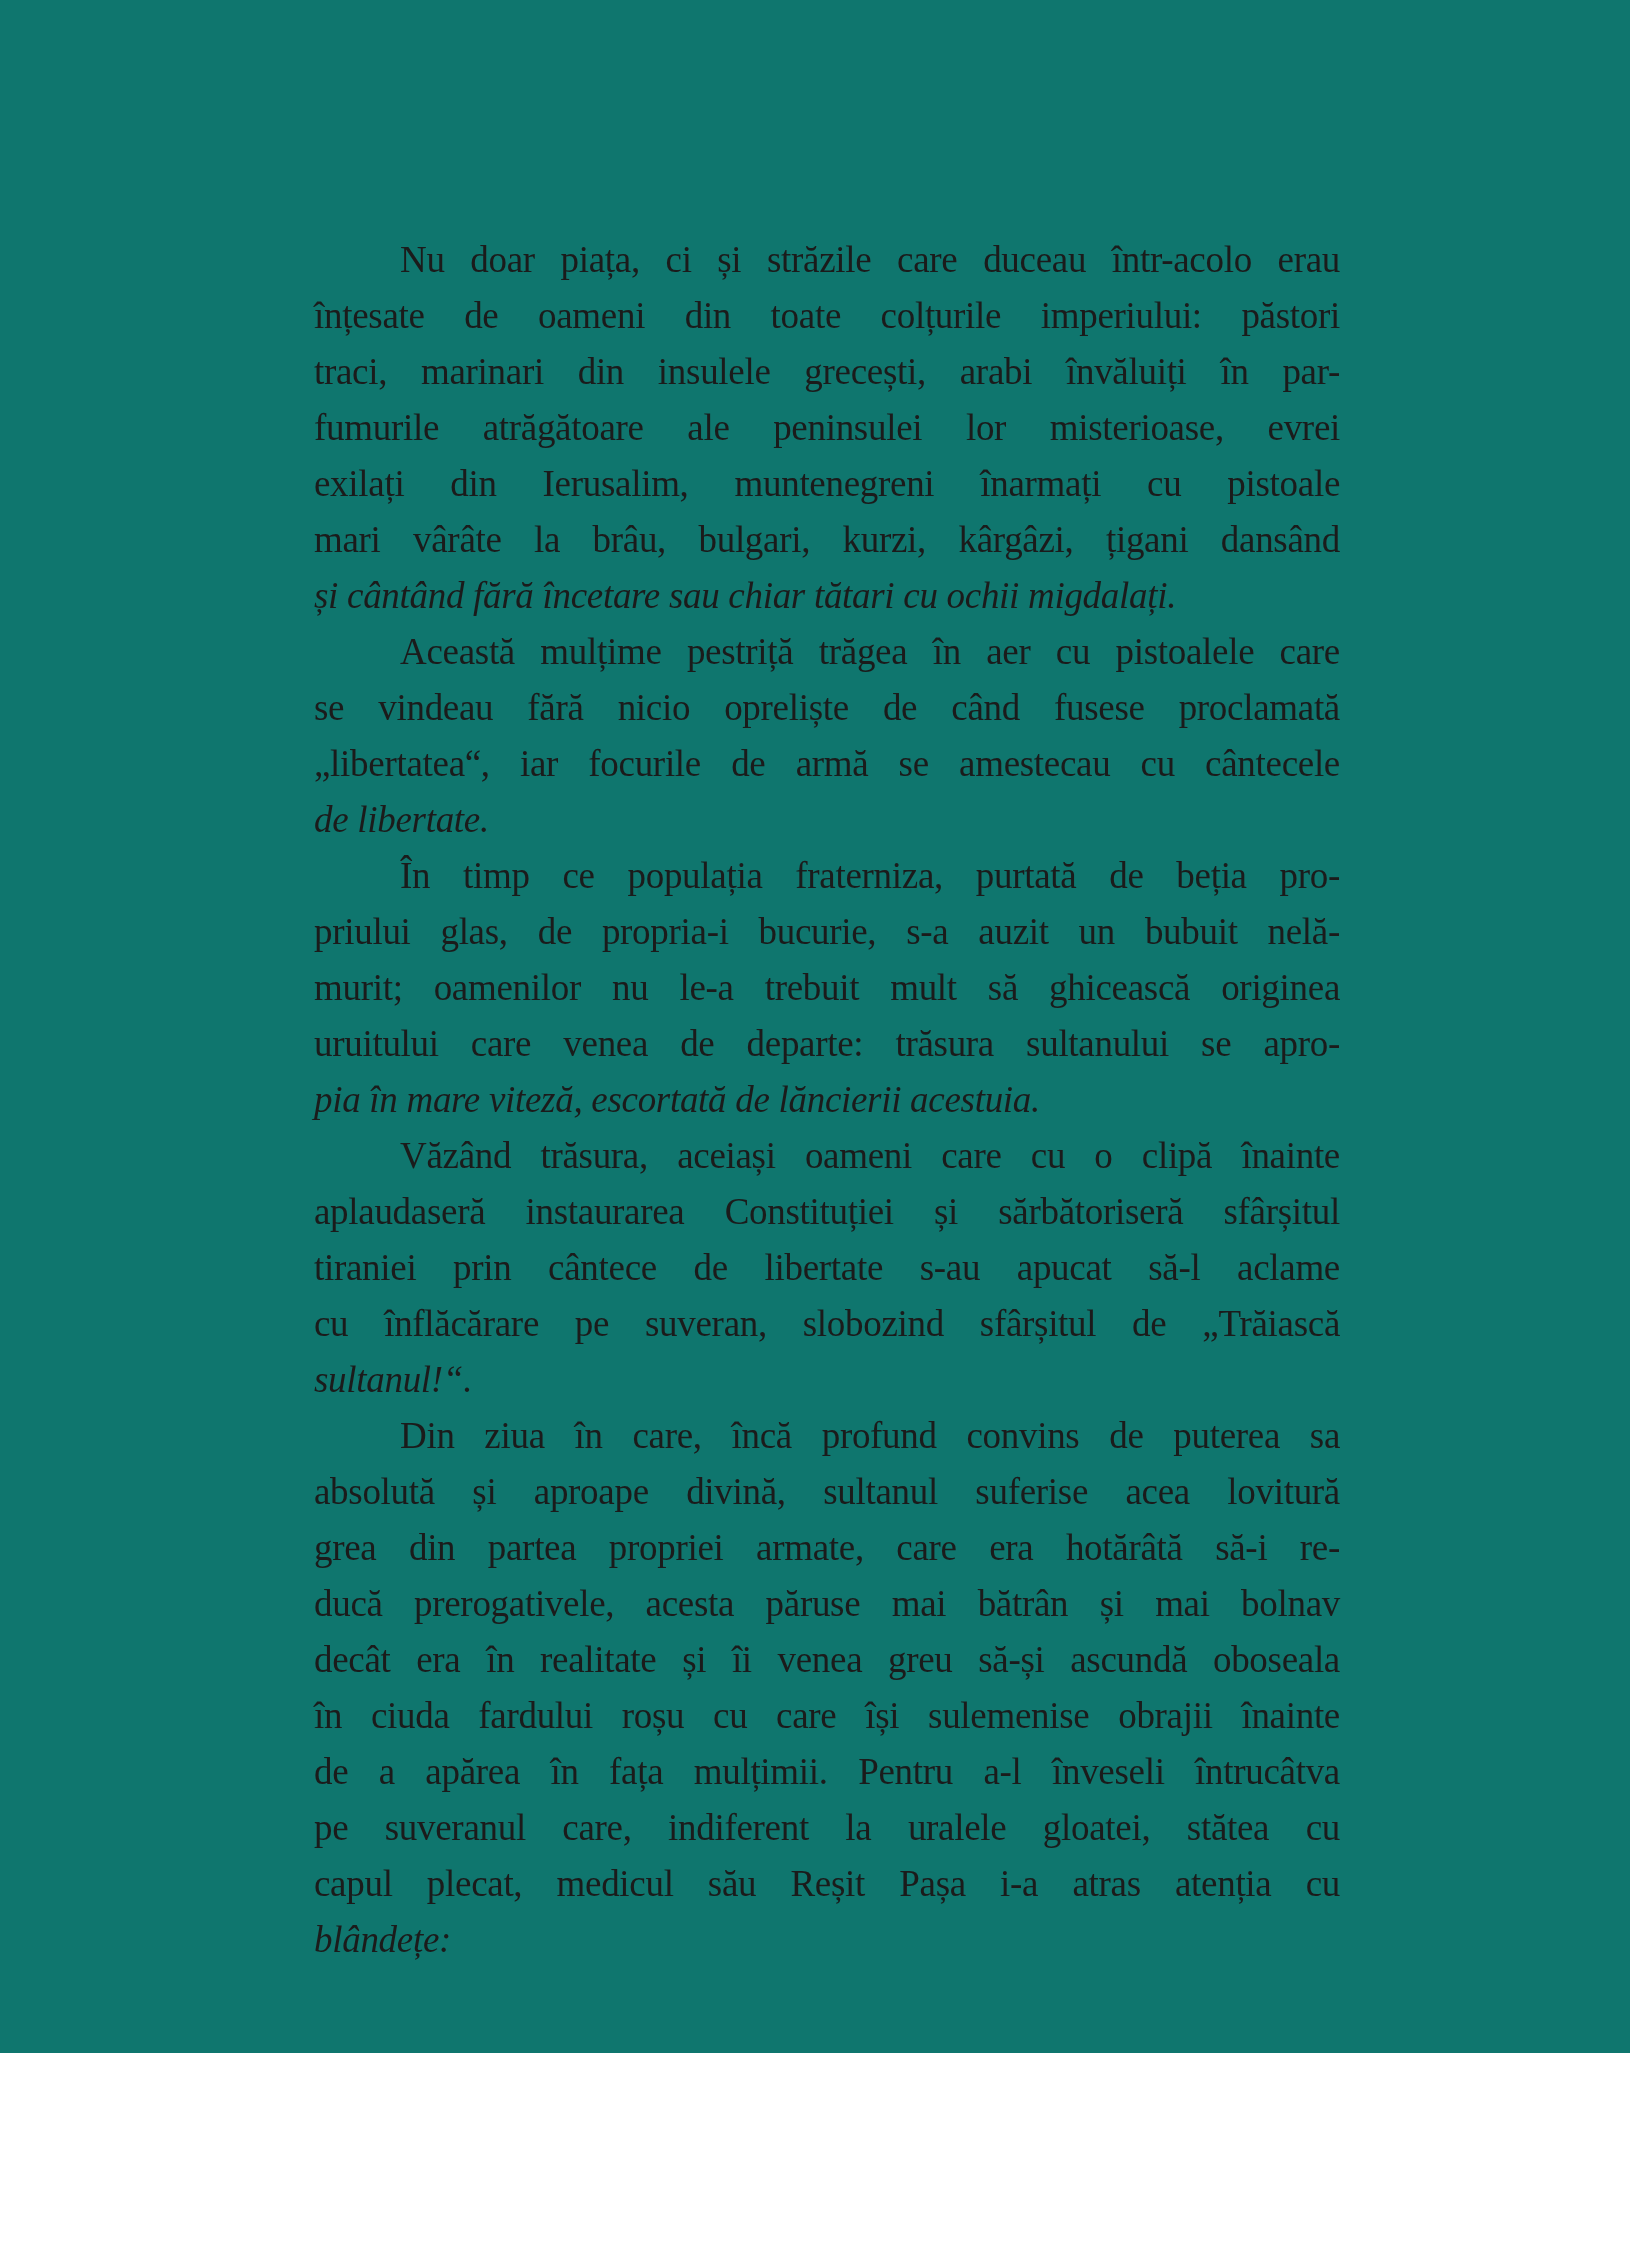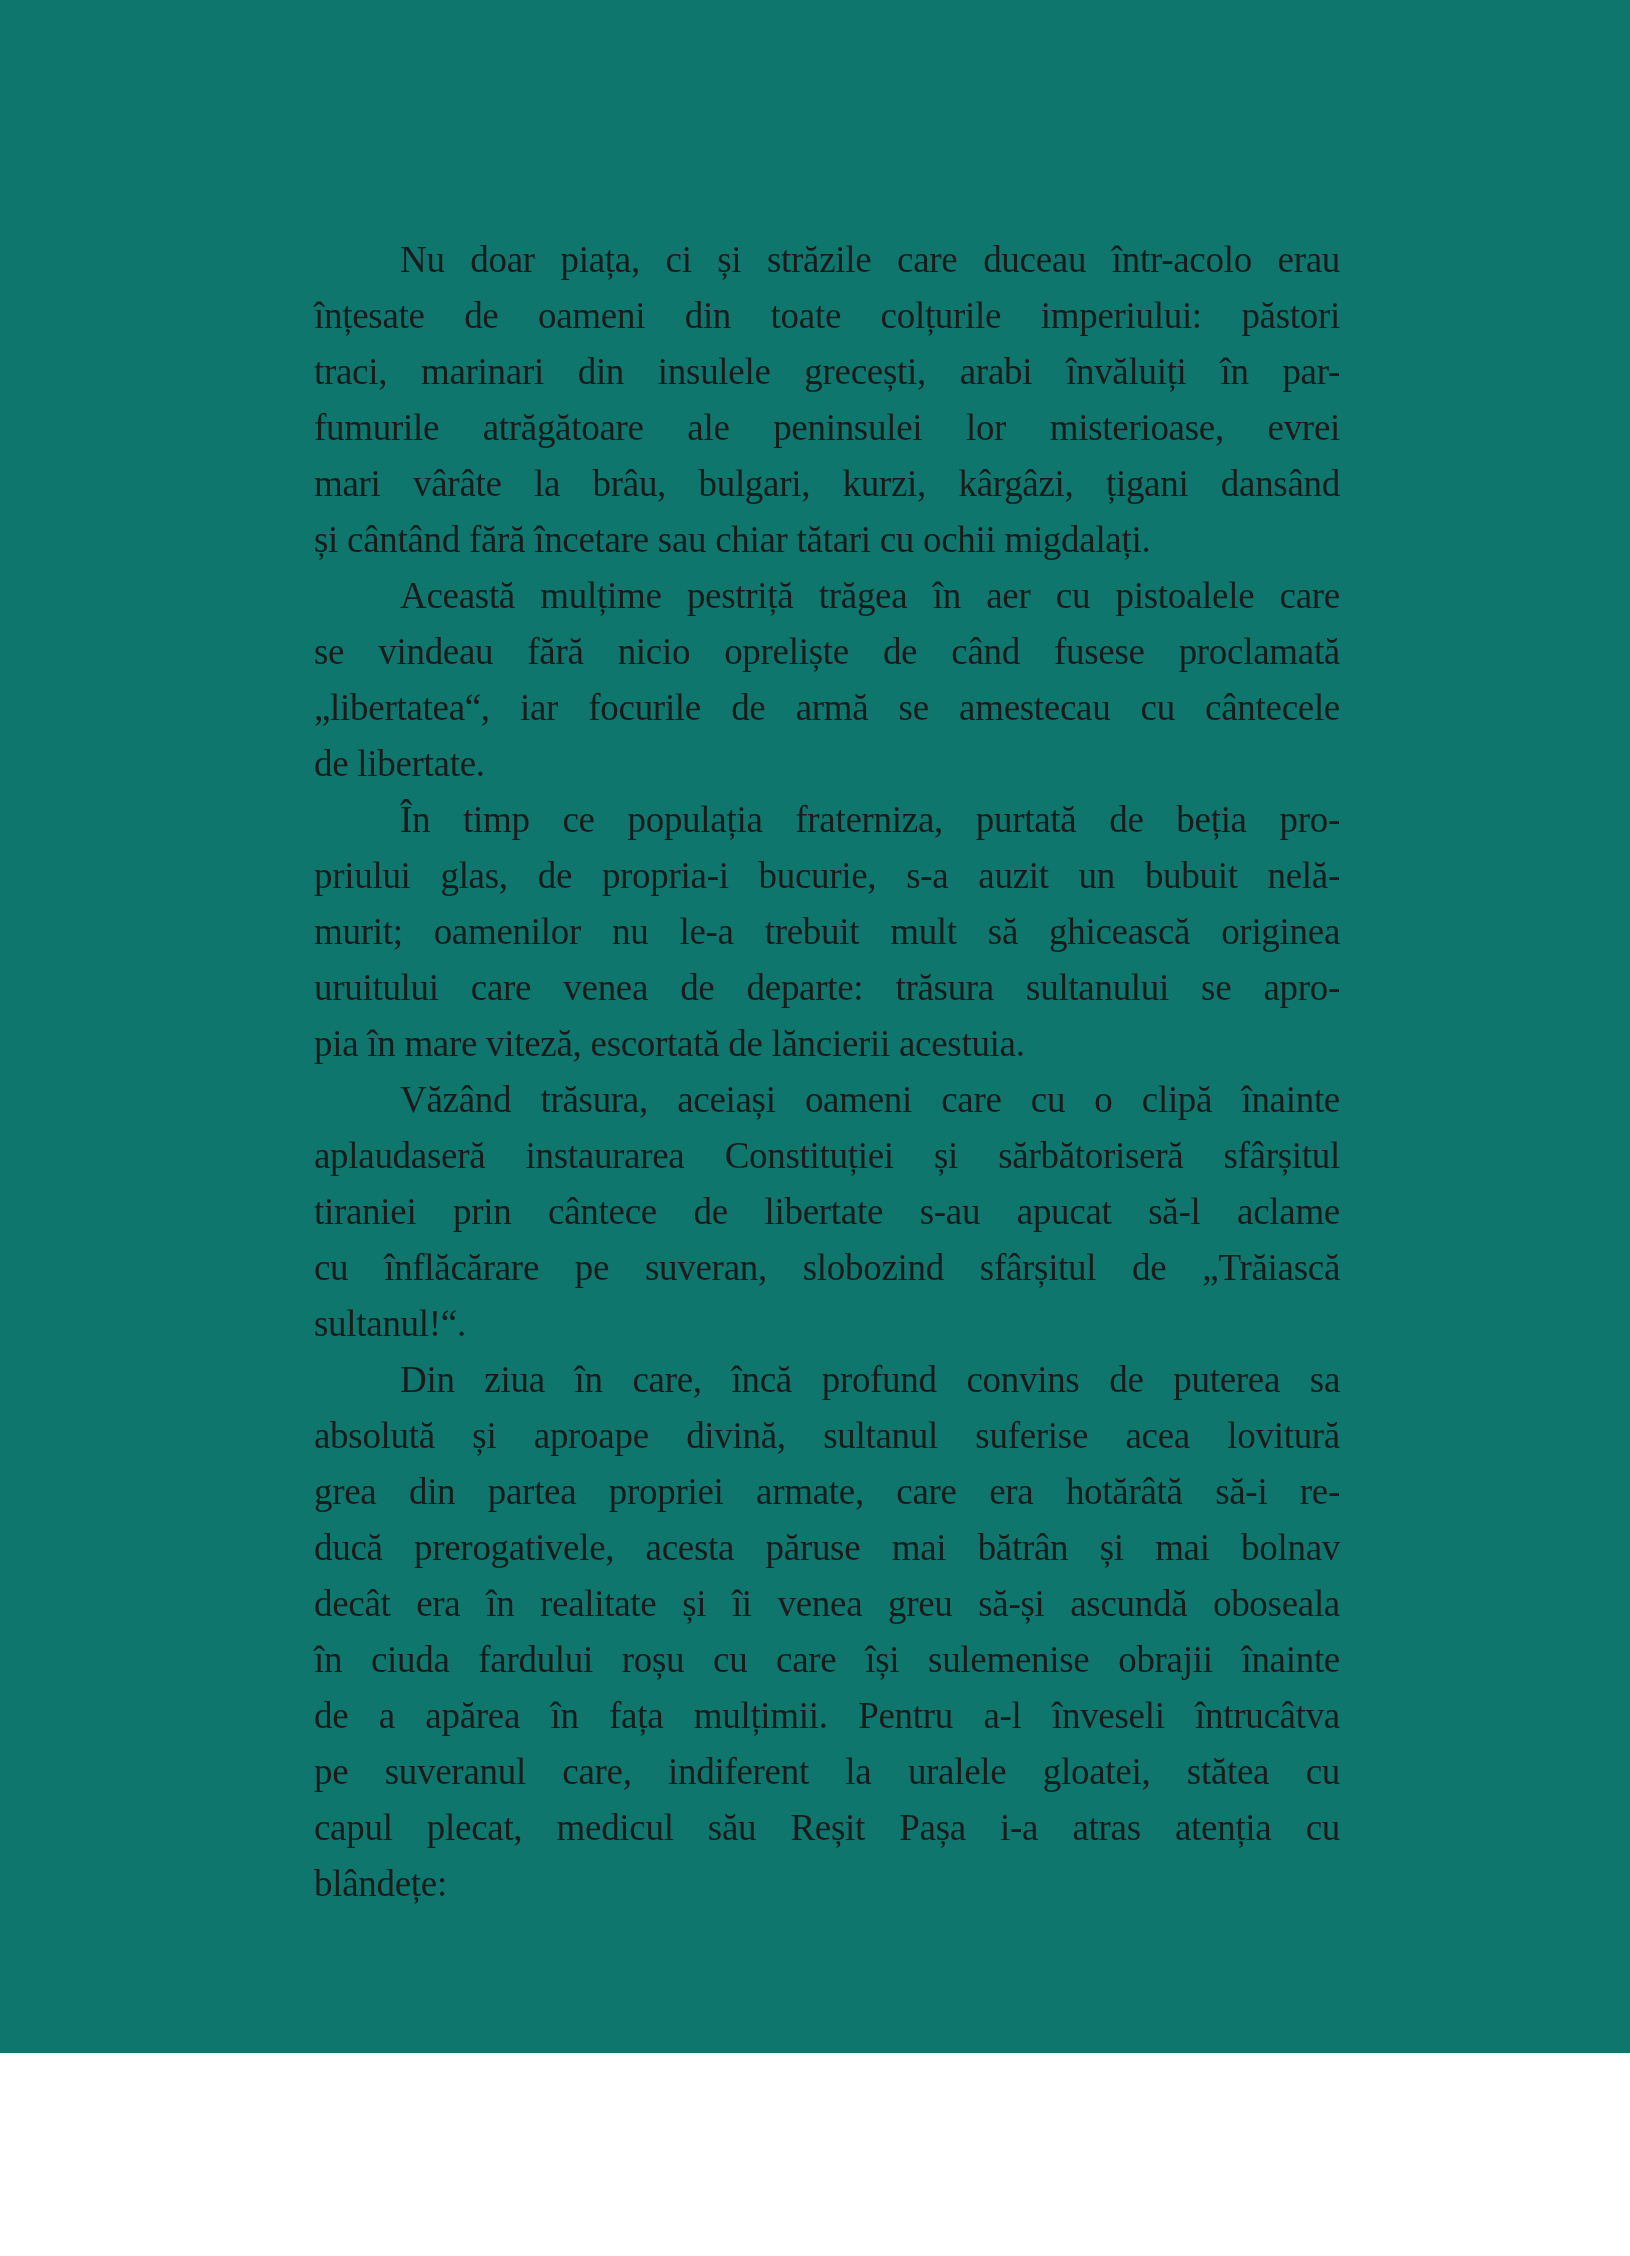--- a/index.html
+++ b/index.html
@@ -28,20 +28,21 @@
   }
   .paragraph { margin: 0; padding: 0; }
   .line {
     text-align: justify;
     text-align-last: justify;
     text-justify: inter-word;
     white-space: normal;
   }
   .line.last {
     text-align-last: left;
+    font-style: italic;
   }
   .line.indent {
     text-indent: 86px;
   }
   .footer {
     position: absolute;
     left: 314px;
     top: 2083px;
     width: 1026px;
     display: flex;
@@ -67,20 +68,21 @@
 
 <div class="page">
 
   <div class="body-text">
 
     <div class="paragraph">
       <div class="line indent">Nu doar piața, ci și străzile care duceau într-acolo erau</div>
       <div class="line">înțesate de oameni din toate colțurile imperiului: păstori</div>
       <div class="line">traci, marinari din insulele grecești, arabi învăluiți în par-</div>
       <div class="line">fumurile atrăgătoare ale peninsulei lor misterioase, evrei</div>
+      <div class="line">exilați din Ierusalim, muntenegreni înarmați cu pistoale</div>
       <div class="line">mari vârâte la brâu, bulgari, kurzi, kârgâzi, țigani dansând</div>
       <div class="line last">și cântând fără încetare sau chiar tătari cu ochii migdalați.</div>
     </div>
 
     <div class="paragraph">
       <div class="line indent">Această mulțime pestriță trăgea în aer cu pistoalele care</div>
       <div class="line">se vindeau fără nicio opreliște de când fusese proclamată</div>
       <div class="line">„libertatea“, iar focurile de armă se amestecau cu cântecele</div>
       <div class="line last">de libertate.</div>
     </div>

